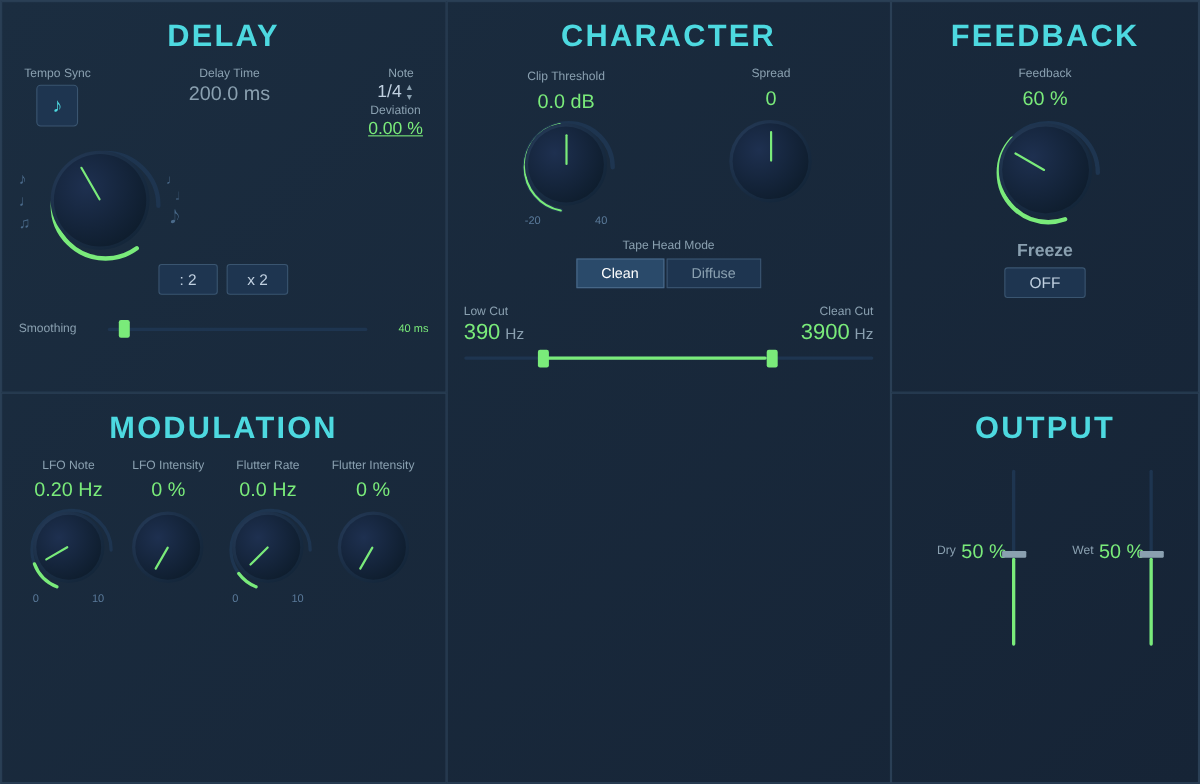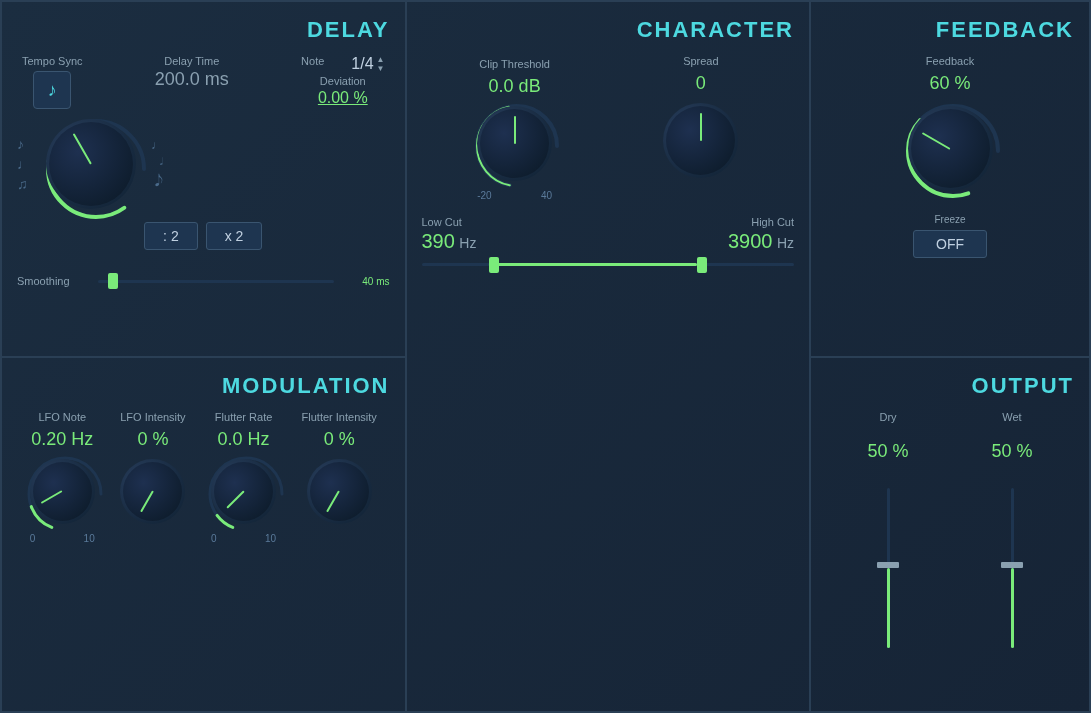--- a/index.html
+++ b/index.html
@@ -22,22 +22,22 @@
       border: 1px solid #2a3f55;
     }
 
     .panel {
       border: 1px solid #2a3f55;
       padding: 15px;
       position: relative;
     }
 
     .panel-title {
-      text-align: right;
-      font-size: 22px;
+      text-align: center;
+      font-size: 28px;
       font-weight: bold;
       color: #4dd9e0;
       letter-spacing: 2px;
       margin-bottom: 12px;
       text-transform: uppercase;
     }
 
     
     .delay-panel {
       grid-column: 1;
@@ -90,23 +90,22 @@
       color: #8aa0b0;
     }
 
     .param-value-green {
       font-size: 18px;
       color: #7aeb7a;
     }
 
     .note-section {
       display: flex;
-      flex-direction: row;
-      align-items: flex-start;
-      gap: 27px;
+      flex-direction: column;
+      align-items: flex-end;
     }
 
     .note-value {
       font-size: 16px;
       color: #c0d0e0;
       display: flex;
       align-items: center;
       gap: 3px;
     }
 
@@ -399,22 +398,23 @@
 
     .freeze-section {
       display: flex;
       flex-direction: column;
       align-items: center;
       margin-top: 15px;
       gap: 5px;
     }
 
     .freeze-label {
-      font-size: 10px;
+      font-size: 16px;
       color: #8aa0b0;
+      font-weight: bold;
     }
 
     .freeze-btn {
       background: #1e3550;
       border: 1px solid #3a5570;
       color: #c0d0e0;
       padding: 5px 22px;
       font-size: 14px;
       cursor: pointer;
       border-radius: 3px;
@@ -476,23 +476,23 @@
     .output-faders {
       display: flex;
       justify-content: space-around;
       margin-top: 10px;
       height: 200px;
       align-items: flex-start;
     }
 
     .fader-group {
       display: flex;
-      flex-direction: column;
-      align-items: center;
-      gap: 16px;
+      flex-direction: row;
+      align-items: center;
+      gap: 5px;
       justify-content: flex-end;
     }
 
     .fader-track {
       width: 3px;
       height: 160px;
       background: #1e3550;
       border-radius: 2px;
       position: relative;
       cursor: pointer;
@@ -641,32 +641,39 @@
         <span class="param-value-green">0</span>
         <div style="position:relative;margin:5px 0">
           <div class="knob knob-medium">
             <div class="knob-indicator" style="height:28px;transform:translateX(-50%) rotate(0deg)"></div>
           </div>
         </div>
         <div style="height:14px"></div>
       </div>
     </div>
 
+    <div class="tape-head-section">
+      <span class="tape-head-label">Tape Head Mode</span>
+      <div class="tape-head-buttons">
+        <button class="tape-btn active">Clean</button>
+        <button class="tape-btn">Diffuse</button>
+      </div>
+    </div>
 
     <div class="filter-section">
       <div class="filter-row">
         <div class="filter-label-group">
           <span class="param-label">Low Cut</span>
           <span>
             <span class="filter-freq">390</span>
             <span class="filter-unit">Hz</span>
           </span>
         </div>
         <div class="filter-label-group" style="align-items:flex-end">
-          <span class="param-label">High Cut</span>
+          <span class="param-label">Clean Cut</span>
           <span>
             <span class="filter-freq">3900</span>
             <span class="filter-unit">Hz</span>
           </span>
         </div>
       </div>
       <div style="position:relative;height:20px;margin-top:10px">
         <div class="filter-slider-track">
           <div class="filter-slider-fill" style="left:18%;width:56%"></div>
           <div class="filter-thumb-left" style="left:18%"></div>

